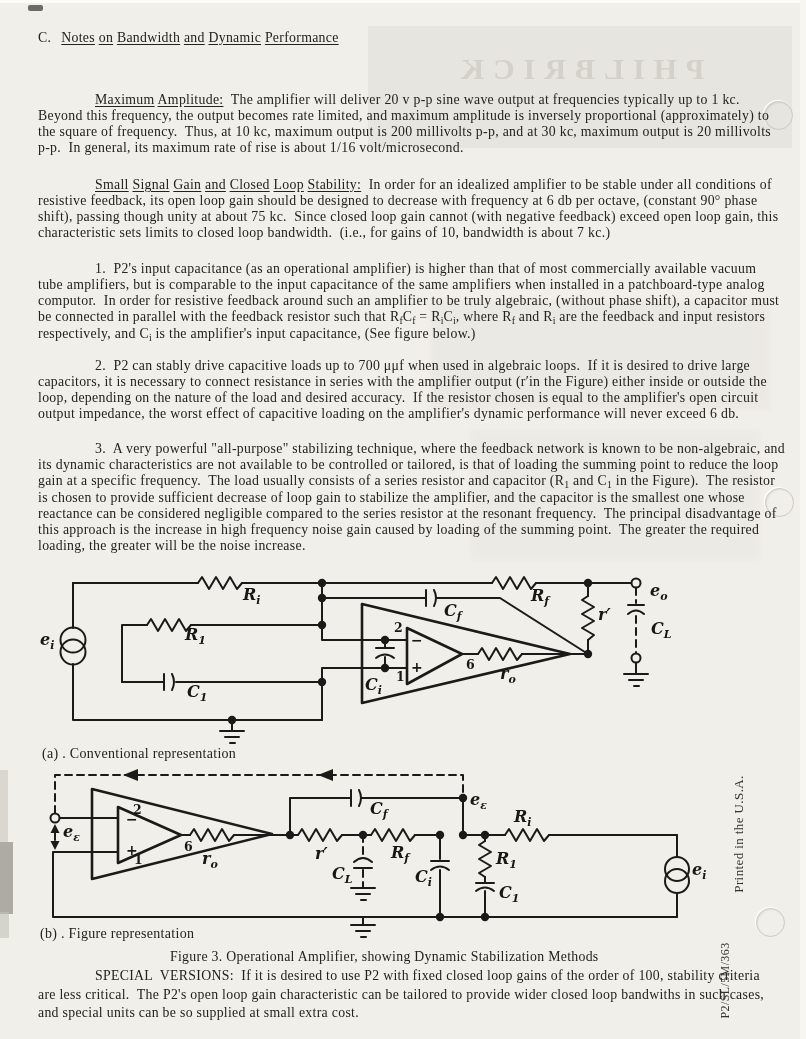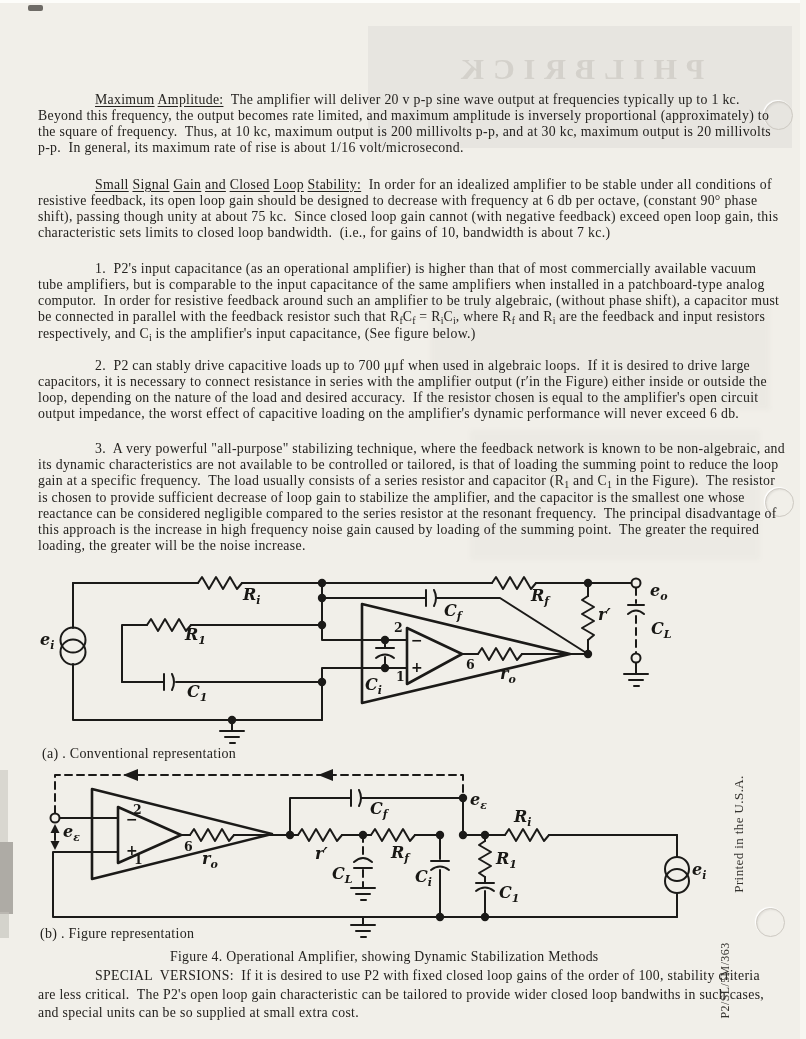--- a/index.html
+++ b/index.html
@@ -50,20 +50,21 @@
   <div class="corner-dash"></div>
   <div class="smudge" style="left:0;top:842px;width:13px;height:72px;background:#a29f99;opacity:.85;"></div>
   <div class="smudge" style="left:0;top:770px;width:8px;height:72px;background:#c9c6c0;opacity:.6;"></div>
   <div class="smudge" style="left:0;top:912px;width:9px;height:26px;background:#c2bfb9;opacity:.6;"></div>
   <div class="hole" style="left:764px;top:101px;"></div>
   <div class="hole" style="left:765px;top:488px;"></div>
   <div class="hole" style="left:756px;top:908px;"></div>
   <div class="edge-top"></div>
   <div class="edge-right"></div>
 
+  <div class="txt" style="left:38px;top:30px;"><span style="margin-right:10px;">C.</span><span><span class="u">Notes</span> <span class="u">on</span> <span class="u">Bandwidth</span> <span class="u">and</span> <span class="u">Dynamic</span> <span class="u">Performance</span></span></div>
 
 
   <div class="txt ind" style="left:38px;top:92px;width:744px;"><span class="u">Maximum</span> <span class="u">Amplitude:</span>  The amplifier will deliver 20 v p-p sine wave output at frequencies typically up to 1 kc.  Beyond this frequency, the output becomes rate limited, and maximum amplitude is inversely proportional (approximately) to the square of frequency.  Thus, at 10 kc, maximum output is 200 millivolts p-p, and at 30 kc, maximum output is 20 millivolts p-p.  In general, its maximum rate of rise is about 1/16 volt/microsecond.</div>
 
   <div class="txt ind" style="left:38px;top:177px;width:744px;"><span class="u">Small</span> <span class="u">Signal</span> <span class="u">Gain</span> <span class="u">and</span> <span class="u">Closed</span> <span class="u">Loop</span> <span class="u">Stability:</span>  In order for an idealized amplifier to be stable under all conditions of resistive feedback, its open loop gain should be designed to decrease with frequency at 6 db per octave, (constant 90° phase shift), passing though unity at about 75 kc.  Since closed loop gain cannot (with negative feedback) exceed open loop gain, this characteristic sets limits to closed loop bandwidth.  (i.e., for gains of 10, bandwidth is about 7 kc.)</div>
 
   <div class="txt ind" style="left:38px;top:261px;width:744px;">1.  P2's input capacitance (as an operational amplifier) is higher than that of most commercially available vacuum tube amplifiers, but is comparable to the input capacitance of the same amplifiers when installed in a patchboard-type analog computor.  In order for resistive feedback around such an amplifier to be truly algebraic, (without phase shift), a capacitor must be connected in parallel with the feedback resistor such that R<sub>f</sub>C<sub>f</sub> = R<sub>i</sub>C<sub>i</sub>, where R<sub>f</sub> and R<sub>i</sub> are the feedback and input resistors respectively, and C<sub>i</sub> is the amplifier's input capacitance, (See figure below.)</div>
 
   <div class="txt ind" style="left:38px;top:358px;width:744px;">2.  P2 can stably drive capacitive loads up to 700 μμf when used in algebraic loops.  If it is desired to drive large capacitors, it is necessary to connect resistance in series with the amplifier output (r′in the Figure) either inside or outside the loop, depending on the nature of the load and desired accuracy.  If the resistor chosen is equal to the amplifier's open circuit output impedance, the worst effect of capacitive loading on the amplifier's dynamic performance will never exceed 6 db.</div>
 
@@ -216,20 +217,20 @@
     <div class="clabel" style="left:662px;top:97px;">e<sub>i</sub></div>
     <div class="cpin" style="left:103px;top:39px;">2</div>
     <div class="cpin" style="left:104px;top:89px;">1</div>
     <div class="cpin" style="left:154px;top:76px;">6</div>
     <div class="csign" style="left:96px;top:47px;">−</div>
     <div class="csign" style="left:96px;top:78px;">+</div>
   </div>
 
   <div class="cap" style="left:40px;top:926px;">(b) .  Figure representation</div>
 
-  <div class="cap" style="left:170px;top:949px;font-size:13.8px;">Figure 4.  Operational Amplifier, showing Dynamic Stabilization Methods</div>
+  <div class="cap" style="left:170px;top:949px;font-size:13.8px;">Figure 3.  Operational Amplifier, showing Dynamic Stabilization Methods</div>
 
   <div class="txt ind" style="left:38px;top:967px;width:738px;line-height:18.5px;">SPECIAL  VERSIONS:  If it is desired to use P2 with fixed closed loop gains of the order of 100, stability criteria are less critical.  The P2's open loop gain characteristic can be tailored to provide wider closed loop bandwiths in such cases, and special units can be so supplied at small extra cost.</div>
 
   <div class="vtxt" style="left:664px;top:826px;width:150px;">Printed in the U.S.A.</div>
   <div class="vtxt" style="left:682px;top:973px;width:86px;font-size:12px;">P2/SL/5M/363</div>
 
 </div>
 
 </body></html>

